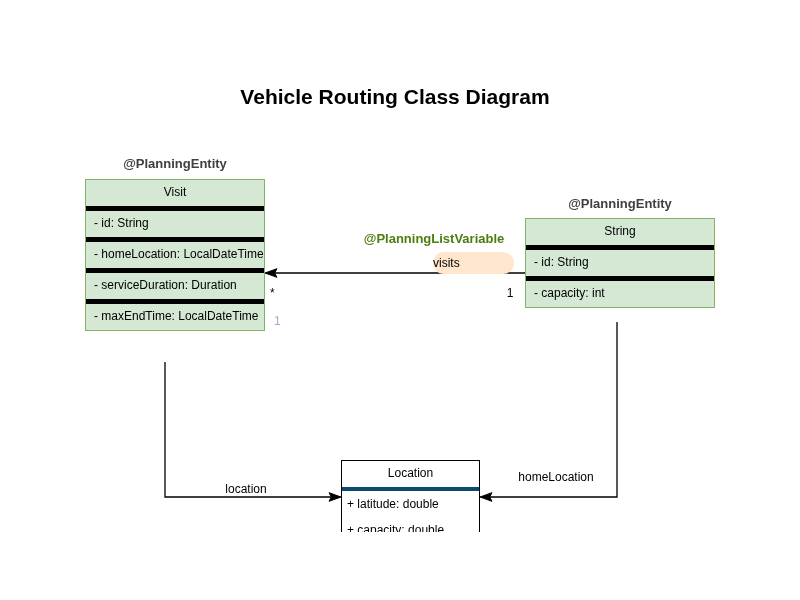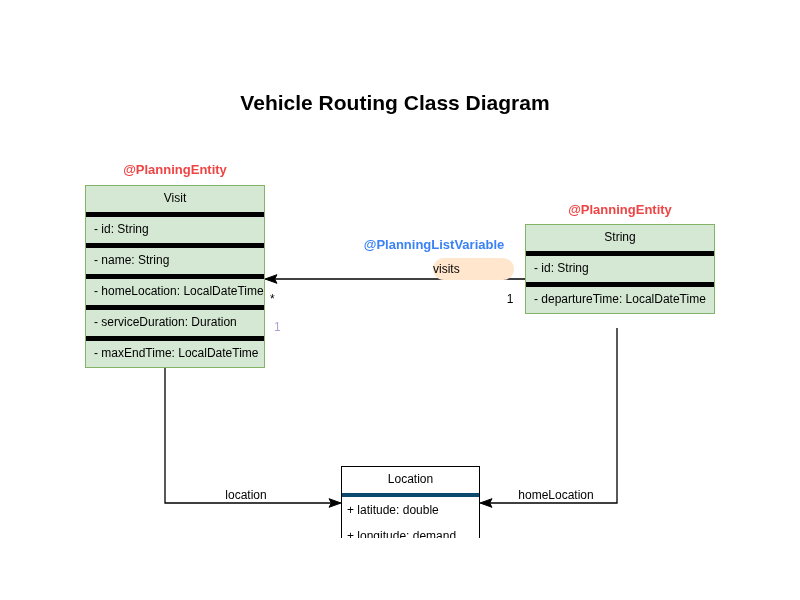--- a/index.html
+++ b/index.html
@@ -1,31 +1,31 @@
 <!DOCTYPE html>
 <html><head>
 <meta charset="utf-8">
 <style>
   html,body{margin:0;padding:0;background:#ffffff;}
   .canvas{
     position:relative;width:800px;height:532px;background:#ffffff;
-    font-family:"Liberation Sans",sans-serif;color:#000;overflow:hidden;margin-top:6px;
+    font-family:"Liberation Sans",sans-serif;color:#000;overflow:hidden;
   }
   .title{
     position:absolute;left:195px;top:85px;width:400px;
     text-align:center;font-size:21px;font-weight:bold;line-height:24px;
   }
   svg.edges{position:absolute;left:0;top:0;pointer-events:none;}
   .edge{stroke:#000;stroke-width:1.3;fill:none;}
   .arrow{fill:#000;stroke:#000;stroke-width:1;}
   .annotation{
     position:absolute;text-align:center;font-weight:bold;font-size:13px;line-height:16px;
   }
-  .green-text{color:#ef4444;}
-  .orange-text{color:#3b82f6;}
+  .green-text{color:#404040;}
+  .orange-text{color:#4d7c0f;}
   .uml{position:absolute;box-sizing:border-box;font-size:12px;}
   .green-box{background:#d5e8d4;border:1px solid #82b366;}
   .white-box{background:#ffffff;border:1px solid #000000;}
   .uml-header{height:26px;line-height:25px;text-align:center;}
   .green-box .uml-row{height:26px;line-height:25px;padding-left:8px;border-top:5px solid #000000;}
   .white-box .uml-body{border-top:4px solid #0c4a6e;}
   .white-box .uml-row{height:26px;line-height:26px;padding-left:5px;}
   .visits-label{
     position:absolute;left:433px;top:252px;width:81px;height:22px;
     background:#ffe6cc;border-radius:11px;text-align:left;
@@ -54,43 +54,42 @@
     <g>
       <path class="edge" d="M617,322 L617,497 L484,497"></path>
       <polygon class="arrow" points="480,497 492,492.7 489.6,497 492,501.3"></polygon>
     </g>
   </svg>
 
   <div class="annotation green-text" style="left:85px;top:156px;width:180px">@PlanningEntity</div>
   <div class="uml green-box" style="left:85px;top:179px;width:180px">
     <div class="uml-header">Visit</div>
     <div class="uml-row">- id: String</div>
-    <div class="uml-row">- name: String</div>
     <div class="uml-row">- homeLocation: LocalDateTime</div>
     <div class="uml-row">- serviceDuration: Duration</div>
     <div class="uml-row">- maxEndTime: LocalDateTime</div>
   </div>
 
   <div class="annotation green-text" style="left:525px;top:196px;width:190px">@PlanningEntity</div>
   <div class="uml green-box" style="left:525px;top:218px;width:190px">
     <div class="uml-header">String</div>
     <div class="uml-row">- id: String</div>
-    <div class="uml-row">- departureTime: LocalDateTime</div>
+    <div class="uml-row">- capacity: int</div>
   </div>
 
   <div class="uml white-box" style="left:341px;top:460px;width:139px">
     <div class="uml-header">Location</div>
     <div class="uml-body">
       <div class="uml-row">+ latitude: double</div>
-      <div class="uml-row">+ longitude: demand</div>
+      <div class="uml-row">+ capacity: double</div>
     </div>
   </div>
 
   <div class="annotation orange-text" style="left:352px;top:231px;width:164px">@PlanningListVariable</div>
   <div class="visits-label">visits</div>
   <div class="mult" style="left:270px;top:286px">*</div>
   <div class="mult" style="left:503px;top:286px;width:14px;text-align:center">1</div>
   <div class="mult mult-purple" style="left:274px;top:314px">1</div>
 
   <div class="edge-label" style="left:211px;top:482px;width:70px">location</div>
-  <div class="edge-label" style="left:516px;top:482px;width:80px">homeLocation</div>
+  <div class="edge-label" style="left:516px;top:470px;width:80px">homeLocation</div>
 
 </div>
 
 </body></html>

